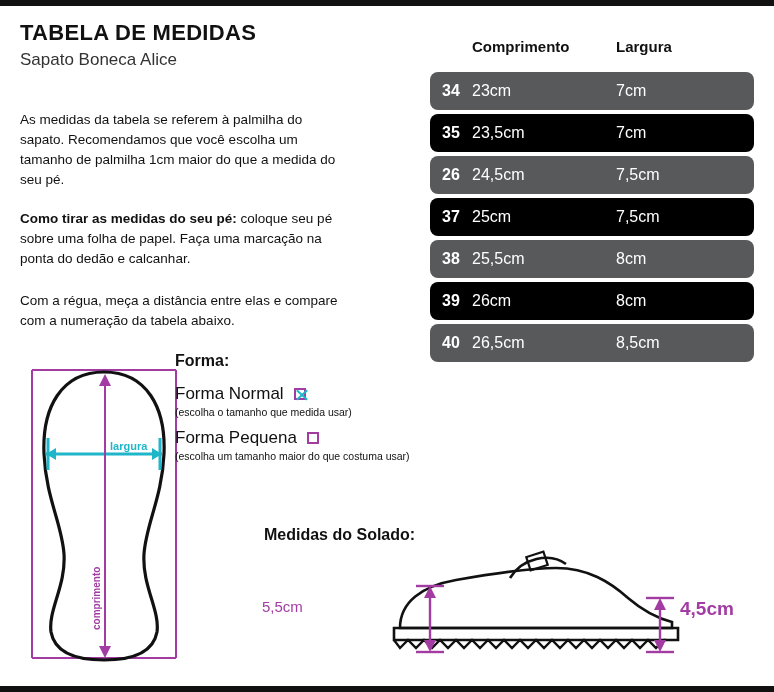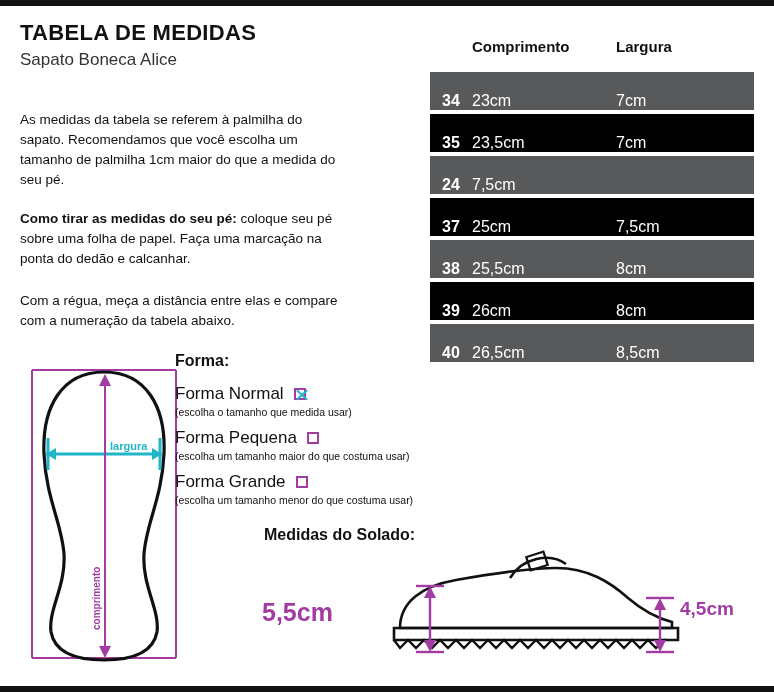--- a/index.html
+++ b/index.html
@@ -35,21 +35,21 @@
   .p3{top:285px;}
   .para b{font-weight:bold;}
 
   
   .table{position:absolute;left:430px;top:32px;width:324px;}
   .thead{display:flex;height:34px;align-items:flex-start;}
   .th{font-size:15px;font-weight:bold;color:#111;}
   .th-size{width:42px;}
   .th-comp{width:144px;}
   .th-larg{width:110px;}
-  .row{display:flex;height:38px;align-items:flex-end;margin-bottom:4px;}
+  .row{display:flex;height:38px;align-items:center;margin-bottom:4px;border-radius:8px;}
   .row.dark{background:#000;color:#fff;}
   .row.gray{background:#58595b;color:#fff;}
   .cell{font-size:16px;}
   .c-size{width:42px;padding-left:12px;font-weight:bold;box-sizing:border-box;}
   .c-comp{width:144px;}
   .c-larg{width:110px;}
 
   
   .sole-wrap{position:absolute;left:14px;top:352px;width:180px;height:320px;}
   .forma{position:absolute;left:175px;top:346px;width:270px;}
@@ -63,21 +63,21 @@
   .chk.checked::before,.chk.checked::after{
     content:"";position:absolute;left:-1px;top:4px;width:14px;height:2px;background:#1fb6c9;
   }
   .chk.checked::before{transform:rotate(42deg);}
   .chk.checked::after{transform:rotate(-42deg);}
   .forma-note{font-size:10.5px;color:#111;margin-top:2px;}
 
   
   .solado-title{position:absolute;left:264px;top:520px;font-size:16px;font-weight:bold;color:#111;}
   .solado-wrap{position:absolute;left:360px;top:536px;width:400px;height:120px;}
-  .meas-left{position:absolute;left:262px;top:592px;font-size:25px;font-weight:bold;color:#a23ca2;}
+  .meas-left{position:absolute;left:262px;top:592px;font-size:15px;font-weight:normal;color:#a23ca2;}
   .meas-right{position:absolute;left:680px;top:592px;font-size:19px;font-weight:bold;color:#a23ca2;}
 </style>
 </head>
 <body>
 
 <div class="border-top"></div>
 <div class="border-bottom"></div>
 
 <div class="page">
 
@@ -101,21 +101,22 @@
       <div class="cell c-size">34</div>
       <div class="cell c-comp">23cm</div>
       <div class="cell c-larg">7cm</div>
     </div>
     <div class="row dark">
       <div class="cell c-size">35</div>
       <div class="cell c-comp">23,5cm</div>
       <div class="cell c-larg">7cm</div>
     </div>
     <div class="row gray">
-      <div class="cell c-size">24</div>
+      <div class="cell c-size">26</div>
+      <div class="cell c-comp">24,5cm</div>
       <div class="cell c-larg">7,5cm</div>
     </div>
     <div class="row dark">
       <div class="cell c-size">37</div>
       <div class="cell c-comp">25cm</div>
       <div class="cell c-larg">7,5cm</div>
     </div>
     <div class="row gray">
       <div class="cell c-size">38</div>
       <div class="cell c-comp">25,5cm</div>
@@ -165,25 +166,20 @@
       <span class="chk checked"></span>
       <div class="forma-note">(escolha o tamanho que medida usar)</div>
     </div>
 
     <div class="forma-opt">
       <span class="lbl">Forma Pequena</span>
       <span class="chk"></span>
       <div class="forma-note">(escolha um tamanho maior do que costuma usar)</div>
     </div>
 
-    <div class="forma-opt">
-      <span class="lbl">Forma Grande</span>
-      <span class="chk"></span>
-      <div class="forma-note">(escolha um tamanho menor do que costuma usar)</div>
-    </div>
   </div>
 
   <div class="solado-title">Medidas do Solado:</div>
   <div class="meas-left">5,5cm</div>
   <div class="meas-right">4,5cm</div>
 
   <div class="solado-wrap">
     <svg width="400" height="120" viewBox="0 0 400 120">
 
       <path d="M40 86 C40 60 62 44 96 38 C130 32 170 26 196 26 C228 26 250 40 268 56 C282 68 296 76 312 80 L312 86 Z" fill="none" stroke="#111" stroke-width="2.6"></path>

